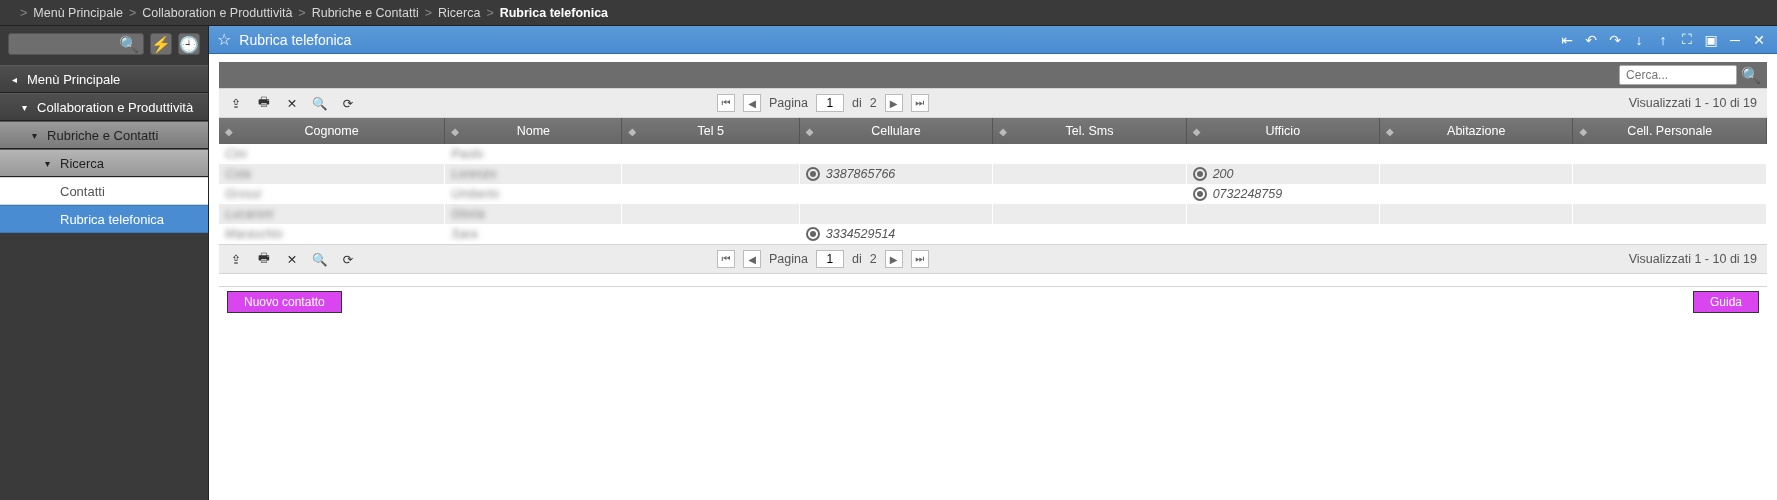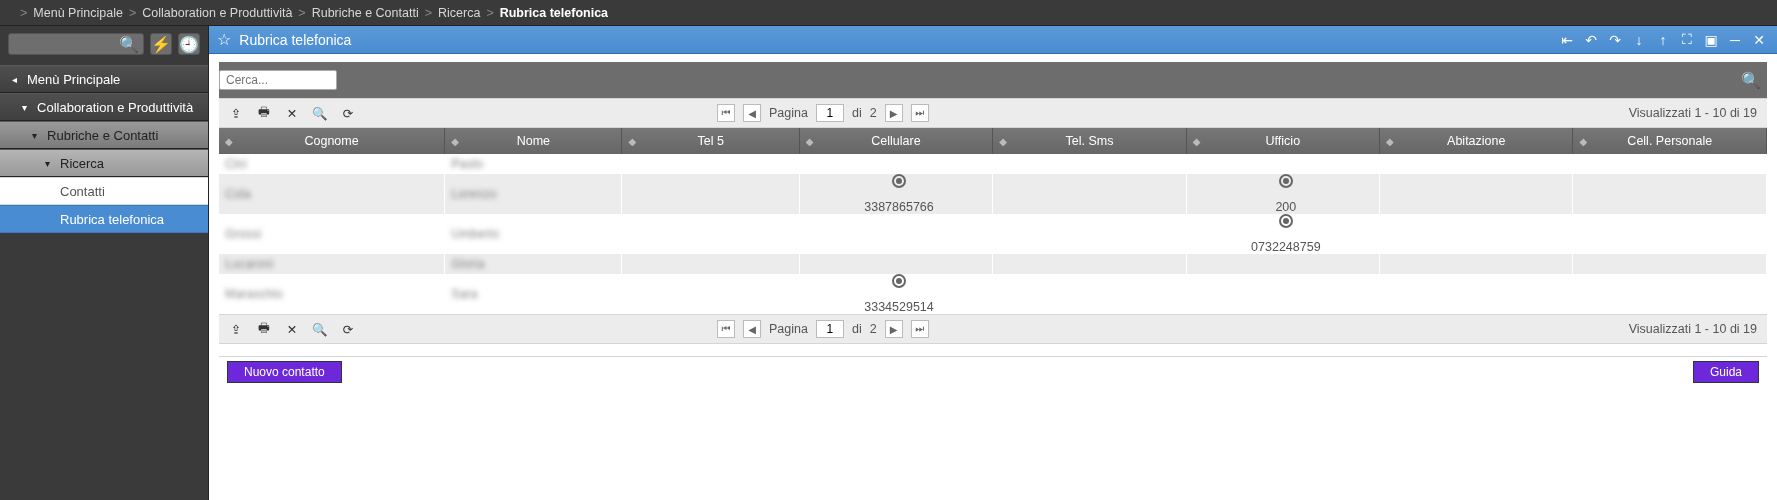--- a/index.html
+++ b/index.html
@@ -38,46 +38,46 @@
 
 .titlebar { height: 28px; background: linear-gradient(#5b9ad8,#4a8cd1); color: #fff; display: flex; align-items: center; padding: 0 8px; border-bottom: 1px solid #2f6ba8; }
 .titlebar .star { margin-right: 8px; }
 .titlebar .title { font-size: 14px; }
 .titlebar .spacer { flex: 1; }
 .titlebar .wicon { width: 20px; height: 20px; display: flex; align-items: center; justify-content: center; cursor: pointer; margin-left: 4px; font-size: 14px; }
 
 .panel-body { flex: 1; background: #fff; padding: 8px 10px 6px 10px; display: flex; flex-direction: column; }
 
 
-.search-stripe { height: 36px; background: #6d6d6d; display: flex; justify-content: space-between; align-items: center; padding-right: 6px; }
+.search-stripe { height: 26px; background: #6d6d6d; display: flex; justify-content: flex-end; align-items: center; padding-right: 6px; }
 .search-stripe input { width: 118px; height: 20px; border: 1px solid #aaa; border-radius: 2px; padding-left: 6px; font-size: 12px; outline: none; margin-right: 4px; }
 
 
 .toolbar { height: 30px; background: #ececec; display: flex; align-items: center; padding: 0 8px; font-size: 12.5px; color: #555; border-top: 1px solid #d5d5d5; border-bottom: 1px solid #d5d5d5; }
 .toolbar .ticon { width: 18px; height: 18px; display: flex; align-items: center; justify-content: center; cursor: pointer; margin-right: 10px; color:#333; }
 .toolbar .pager { margin: 0 auto; display: flex; align-items: center; gap: 8px; }
 .toolbar .pager .pbtn { width: 18px; height: 18px; border: 1px solid #bbb; background: #fff; display: flex; align-items: center; justify-content: center; font-size: 10px; cursor: pointer; color:#666; }
 .toolbar .pager input { width: 28px; height: 18px; text-align: center; border: 1px solid #bbb; font-size: 12px; }
 .toolbar .summary { margin-left: auto; padding-right: 2px; }
 
 
 table.grid { width: 100%; border-collapse: collapse; font-size: 12.5px; color: #555; table-layout: fixed; }
 table.grid thead th { background: linear-gradient(#777,#666); color: #fff; font-weight: normal; font-size: 12.5px; height: 26px; border-right: 1px solid #555; position: relative; }
 table.grid thead th .sorter { position: absolute; left: 6px; top: 50%; transform: translateY(-50%); color:#bbb; font-size: 10px; }
-table.grid tbody tr { height: 20px; }
+table.grid tbody tr { height: 20px; font-style: italic; }
 table.grid tbody tr:nth-child(even) { background: #ececec; }
 table.grid tbody td { padding-left: 6px; border-right: 1px solid transparent; white-space: nowrap; overflow: hidden; text-overflow: ellipsis; }
 .blurred { color: transparent; text-shadow: 0 0 5px rgba(100,100,100,0.8); user-select: none; }
-.phone-cell { display: flex; align-items: center; gap: 12px; flex-direction: column; }
+.phone-cell { display: flex; align-items: center; gap: 6px; }
 .phone-icon { width: 14px; height: 14px; border-radius: 50%; border: 2px solid #666; position: relative; display: inline-block; flex-shrink: 0; }
 .phone-icon::after { content: ""; position: absolute; width: 6px; height: 6px; background: #666; border-radius: 50%; top: 2px; left: 2px; }
 
 
 .footer-bar { height: 30px; background: #fff; display: flex; align-items: center; padding: 2px 8px; border-top: 1px solid #d5d5d5; margin-top: 12px; }
-.btn-dark { background: #6d28d9; color: #fff; border: 1px solid #333; padding: 3px 16px; font-size: 12px; cursor: pointer; }
+.btn-dark { background: #d946ef; color: #fff; border: 1px solid #333; padding: 3px 16px; font-size: 12px; cursor: pointer; }
 .footer-bar .sp { flex: 1; }
 </style>
 </head>
 <body>
 
 <div class="breadcrumb-bar">
   <span class="sep">&gt;</span>
   <span class="crumb">Menù Principale</span>
   <span class="sep">&gt;</span>
   <span class="crumb">Collaboration e Produttività</span>

